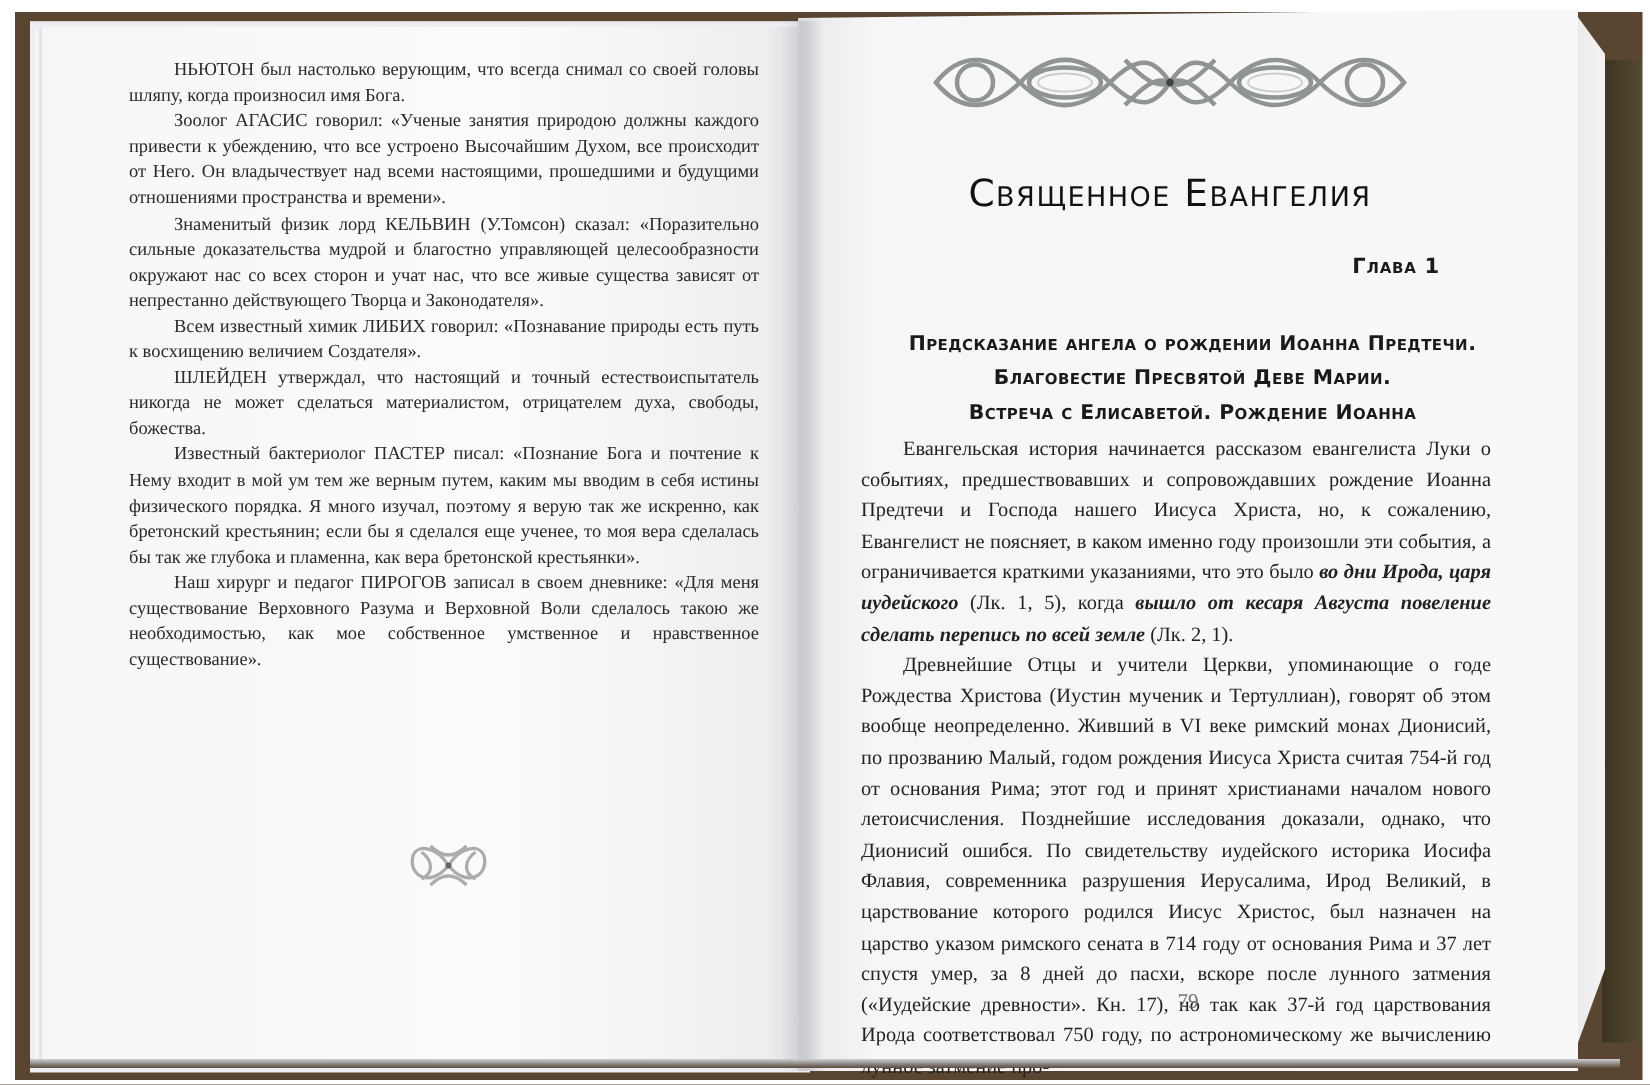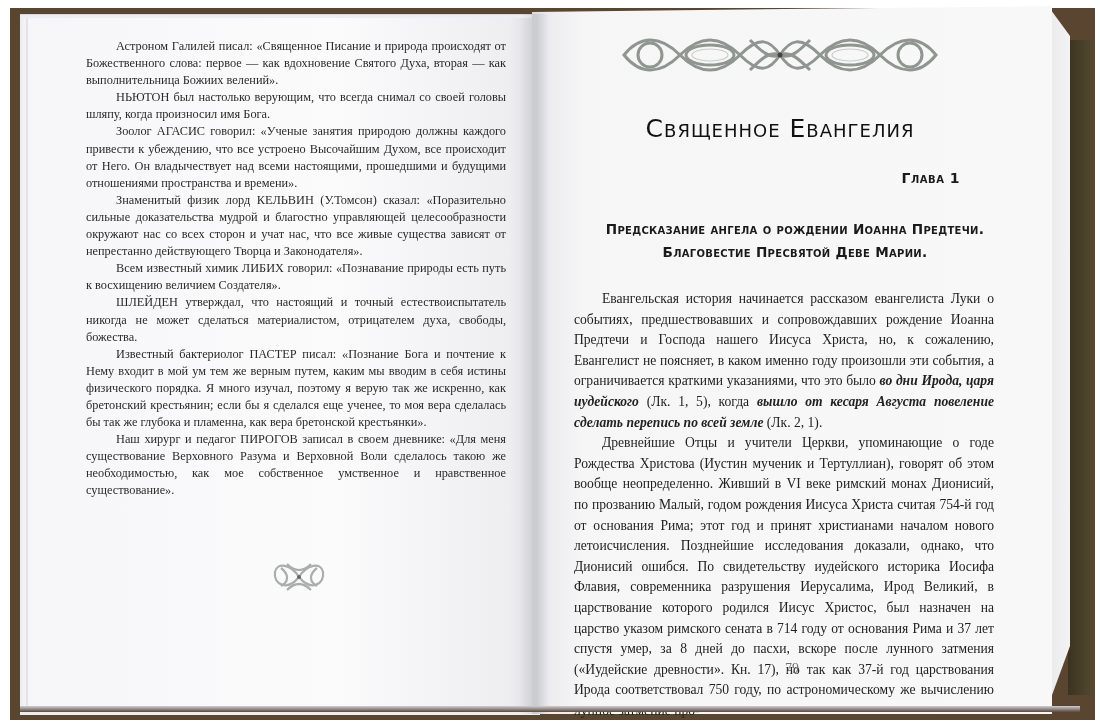--- a/index.html
+++ b/index.html
@@ -91,21 +91,20 @@
 <div class="cover"></div>
 <div class="cover-right"></div>
 <div class="page-stack-left"></div>
 
 <div class="page-left"></div>
 <div class="page-right-edge"></div>
 <div class="page-right"></div>
 <div class="spine-shadow"></div>
 
 <div class="text-left">
-  <p>Астроном Галилей писал: «Священное Писание и природа происходят от Божественного слова: первое — как вдохновение Святого Духа, вторая — как выполнительница Божиих велений».</p>
   <p>НЬЮТОН был настолько верующим, что всегда снимал со своей головы шляпу, когда произносил имя Бога.</p>
   <p>Зоолог АГАСИС говорил: «Ученые занятия природою должны каждого привести к убеждению, что все устроено Высочайшим Духом, все происходит от Него. Он владычествует над всеми настоящими, прошедшими и будущими отношениями пространства и времени».</p>
   <p>Знаменитый физик лорд КЕЛЬВИН (У.Томсон) сказал: «Поразительно сильные доказательства мудрой и благостно управляющей целесообразности окружают нас со всех сторон и учат нас, что все живые существа зависят от непрестанно действующего Творца и Законодателя».</p>
   <p>Всем известный химик ЛИБИХ говорил: «Познавание природы есть путь к восхищению величием Создателя».</p>
   <p>ШЛЕЙДЕН утверждал, что настоящий и точный естествоиспытатель никогда не может сделаться материалистом, отрицателем духа, свободы, божества.</p>
   <p>Известный бактериолог ПАСТЕР писал: «Познание Бога и почтение к Нему входит в мой ум тем же верным путем, каким мы вводим в себя истины физического порядка. Я много изучал, поэтому я верую так же искренно, как бретонский крестьянин; если бы я сделался еще ученее, то моя вера сделалась бы так же глубока и пламенна, как вера бретонской крестьянки».</p>
   <p>Наш хирург и педагог ПИРОГОВ записал в своем дневнике: «Для меня существование Верховного Разума и Верховной Воли сделалось такою же необходимостью, как мое собственное умственное и нравственное существование».</p>
 </div>
 
 <svg class="ornament-small" viewBox="0 0 56 38">
@@ -136,20 +135,21 @@
   </g>
   <circle cx="160" cy="25" r="2.5" fill="#444"></circle>
 </svg>
 
 <div class="book-title">Священное Евангелия</div>
 <div class="chapter">Глава 1</div>
 
 <div class="section-heading">
   <div>Предсказание ангела о рождении Иоанна Предтечи.</div>
   <div>Благовестие Пресвятой Деве Марии.</div>
+  <div>Встреча с Елисаветой. Рождение Иоанна</div>
 </div>
 
 <div class="body-right">
   <p><span>Евангельская история начинается рассказом евангелиста Луки о событиях, предшествовавших и сопровождавших рождение Иоанна Предтечи и Господа нашего Иисуса Христа, но, к сожалению, Евангелист не поясняет, в каком именно году произошли эти события, а ограничивается краткими указаниями, что это было </span><em>во дни Ирода, царя иудейского</em><span> (Лк. 1, 5), когда </span><em>вышло от кесаря Августа повеление сделать перепись по всей земле</em><span> (Лк. 2, 1).</span></p>
   <p>Древнейшие Отцы и учители Церкви, упоминающие о годе Рождества Христова (Иустин мученик и Тертуллиан), говорят об этом вообще неопределенно. Живший в VI веке римский монах Дионисий, по прозванию Малый, годом рождения Иисуса Христа считая 754-й год от основания Рима; этот год и принят христианами началом нового летоисчисления. Позднейшие исследования доказали, однако, что Дионисий ошибся. По свидетельству иудейского историка Иосифа Флавия, современника разрушения Иерусалима, Ирод Великий, в царствование которого родился Иисус Христос, был назначен на царство указом римского сената в 714 году от основания Рима и 37 лет спустя умер, за 8 дней до пасхи, вскоре после лунного затмения («Иудейские древности». Кн. 17), но так как 37-й год царствования Ирода соответствовал 750 году, по астрономическому же вычислению лунное затмение про-</p>
 </div>
 
 <div class="page-number">79</div>
 <div class="bottom-edge"></div>
 

